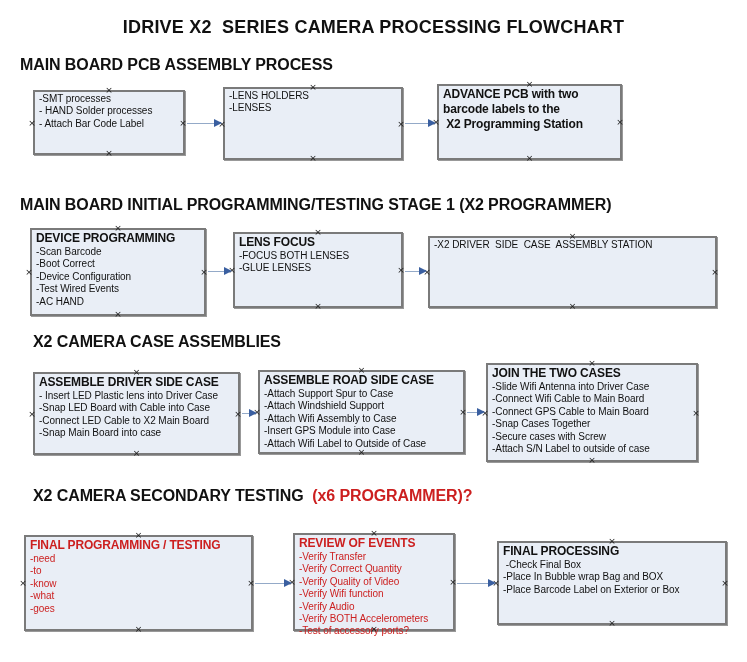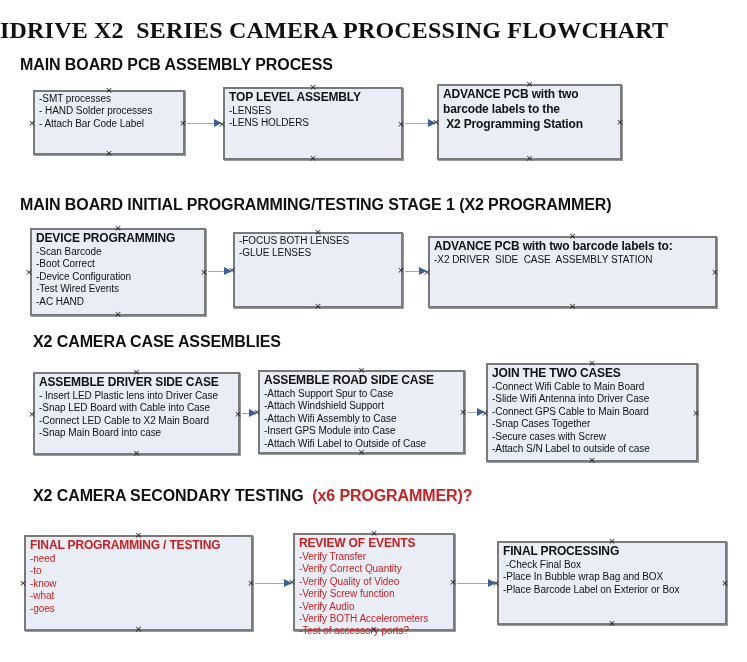--- a/index.html
+++ b/index.html
@@ -1,22 +1,22 @@
 <!DOCTYPE html>
 <html style="--fill: #e9eef6; --bstroke: #7a7a7a; --aline: #94aac8; --ahead: #3a5fa0; --red: #cc1f1f;"><head>
 <meta charset="utf-8">
 <style>
   html,body{margin:0;padding:0;}
   body{
     width:747px;height:662px;background:#ffffff;position:relative;overflow:hidden;
     font-family:"Liberation Sans",sans-serif;color:#111;
   }
   .title{
-    position:absolute;top:17px;left:0;right:0;
-    font-size:24px;font-weight:bold;letter-spacing:.2px;white-space:pre;font-family:Liberation Serif, serif;
+    position:absolute;top:17px;left:0;right:0;text-align:center;
+    font-size:18px;font-weight:bold;letter-spacing:.2px;white-space:pre;
   }
   .sec{position:absolute;font-size:16px;font-weight:bold;white-space:pre;letter-spacing:-.1px;}
   .sec1{left:20px;top:56px}
   .sec2{left:20px;top:196px}
   .sec3{left:33px;top:333px}
   .sec4{left:33px;top:487px}
   .sec .red{color:var(--red,#cc1f1f);}
   #diagram{position:absolute;left:0;top:0;width:747px;height:662px;}
   .pbox{
     position:absolute;box-sizing:border-box;
@@ -58,23 +58,22 @@
     <div class="pbox" style="left: 33px; top: 90px; width: 152px; height: 65px;">
       <div class="bline">-SMT processes</div>
       <div class="bline">- HAND Solder processes</div>
       <div class="bline">- Attach Bar Code Label</div>
       <span class="mark m-t">×</span>
       <span class="mark m-b">×</span>
       <span class="mark m-l">×</span>
       <span class="mark m-r">×</span>
     </div>
     <div class="pbox" style="left: 223px; top: 87px; width: 180px; height: 73px;">
-      <div class="btitle">TOP LEVEL ASSEMBLY</div>
+      <div class="bline">-LENS HOLDERS</div>
       <div class="bline">-LENSES</div>
-      <div class="bline">-LENS HOLDERS</div>
       <span class="mark m-t">×</span>
       <span class="mark m-b">×</span>
       <span class="mark m-l">×</span>
       <span class="mark m-r">×</span>
     </div>
     <div class="pbox" style="left: 437px; top: 84px; width: 185px; height: 76px;">
       <div class="btitle">ADVANCE PCB with two</div>
       <div class="btitle">barcode labels to the</div>
       <div class="btitle"> X2 Programming Station</div>
       <span class="mark m-t">×</span>
@@ -88,29 +87,29 @@
       <div class="bline">-Boot Correct</div>
       <div class="bline">-Device Configuration</div>
       <div class="bline">-Test Wired Events</div>
       <div class="bline">-AC HAND</div>
       <span class="mark m-t">×</span>
       <span class="mark m-b">×</span>
       <span class="mark m-l">×</span>
       <span class="mark m-r">×</span>
     </div>
     <div class="pbox" style="left: 233px; top: 232px; width: 170px; height: 76px;">
+      <div class="btitle">LENS FOCUS</div>
       <div class="bline">-FOCUS BOTH LENSES</div>
       <div class="bline">-GLUE LENSES</div>
       <span class="mark m-t">×</span>
       <span class="mark m-b">×</span>
       <span class="mark m-l">×</span>
       <span class="mark m-r">×</span>
     </div>
     <div class="pbox" style="left: 428px; top: 236px; width: 289px; height: 72px;">
-      <div class="btitle">ADVANCE PCB with two barcode labels to:</div>
       <div class="bline">-X2 DRIVER  SIDE  CASE  ASSEMBLY STATION</div>
       <span class="mark m-t">×</span>
       <span class="mark m-b">×</span>
       <span class="mark m-l">×</span>
       <span class="mark m-r">×</span>
     </div>
     <div class="pbox" style="left: 33px; top: 372px; width: 207px; height: 83px;">
       <div class="btitle">ASSEMBLE DRIVER SIDE CASE</div>
       <div class="bline">- Insert LED Plastic lens into Driver Case</div>
       <div class="bline">-Snap LED Board with Cable into Case</div>
@@ -128,22 +127,22 @@
       <div class="bline">-Attach Wifi Assembly to Case</div>
       <div class="bline">-Insert GPS Module into Case</div>
       <div class="bline">-Attach Wifi Label to Outside of Case</div>
       <span class="mark m-t">×</span>
       <span class="mark m-b">×</span>
       <span class="mark m-l">×</span>
       <span class="mark m-r">×</span>
     </div>
     <div class="pbox" style="left: 486px; top: 363px; width: 212px; height: 99px;">
       <div class="btitle">JOIN THE TWO CASES</div>
+      <div class="bline">-Slide Wifi Antenna into Driver Case</div>
       <div class="bline">-Connect Wifi Cable to Main Board</div>
-      <div class="bline">-Slide Wifi Antenna into Driver Case</div>
       <div class="bline">-Connect GPS Cable to Main Board</div>
       <div class="bline">-Snap Cases Together</div>
       <div class="bline">-Secure cases with Screw</div>
       <div class="bline">-Attach S/N Label to outside of case</div>
       <span class="mark m-t">×</span>
       <span class="mark m-b">×</span>
       <span class="mark m-l">×</span>
       <span class="mark m-r">×</span>
     </div>
     <div class="pbox redbox" style="left: 24px; top: 535px; width: 229px; height: 96px;">
@@ -156,21 +155,21 @@
       <span class="mark m-t">×</span>
       <span class="mark m-b">×</span>
       <span class="mark m-l">×</span>
       <span class="mark m-r">×</span>
     </div>
     <div class="pbox redbox" style="left: 293px; top: 533px; width: 162px; height: 98px;">
       <div class="btitle">REVIEW OF EVENTS</div>
       <div class="bline">-Verify Transfer</div>
       <div class="bline">-Verify Correct Quantity</div>
       <div class="bline">-Verify Quality of Video</div>
-      <div class="bline">-Verify Screw function</div>
+      <div class="bline">-Verify Wifi function</div>
       <div class="bline">-Verify Audio</div>
       <div class="bline">-Verify BOTH Accelerometers</div>
       <div class="bline">-Test of accessory ports?</div>
       <span class="mark m-t">×</span>
       <span class="mark m-b">×</span>
       <span class="mark m-l">×</span>
       <span class="mark m-r">×</span>
     </div>
     <div class="pbox" style="left: 497px; top: 541px; width: 230px; height: 84px;">
       <div class="btitle">FINAL PROCESSING</div>

